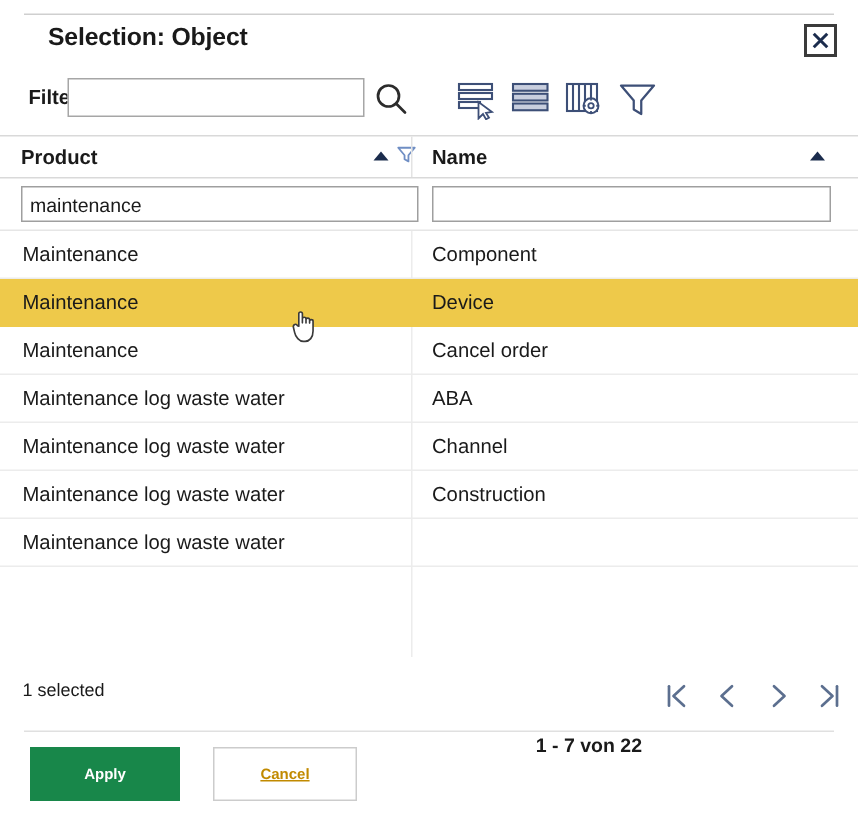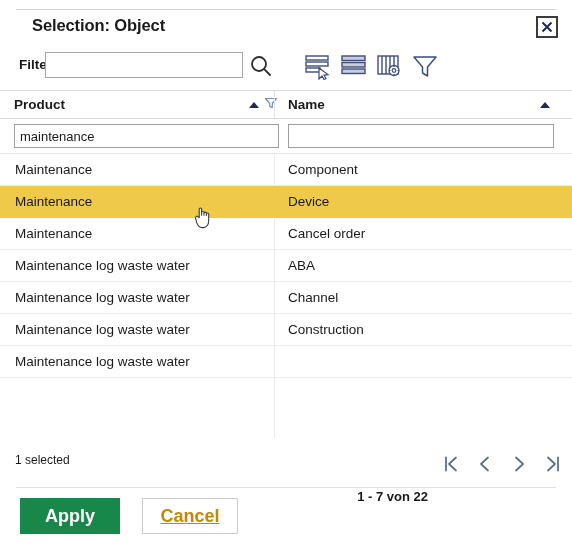--- a/index.html
+++ b/index.html
@@ -257,21 +257,21 @@
     position: absolute;
     left: 0; top: 498px;
     width: 572px; height: 38px;
   }
   .btn {
     position: absolute;
     top: 0;
     height: 36px;
     box-sizing: border-box;
     font-family: "Liberation Sans", sans-serif;
-    font-size: 18px;
+    font-size: 10px;
     font-weight: bold;
     cursor: pointer;
     display: flex;
     align-items: center;
     justify-content: center;
   }
   .btn-apply {
     left: 20px; width: 100px;
     background: #18874a;
     color: #ffffff;

